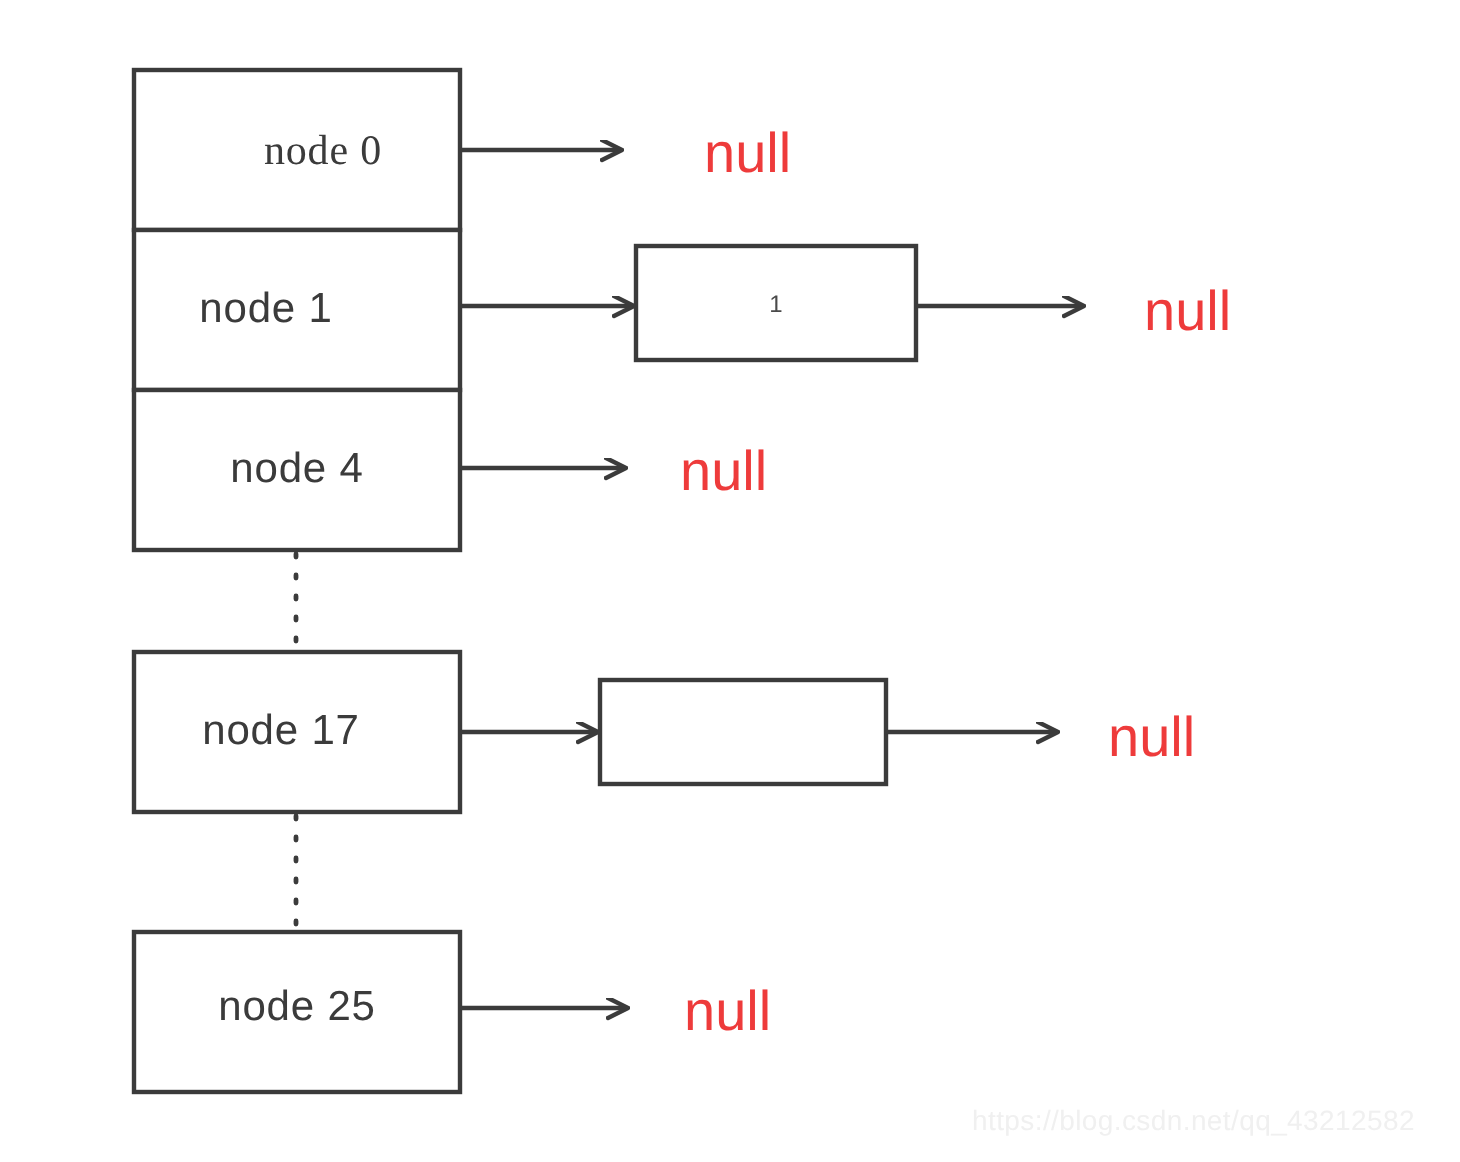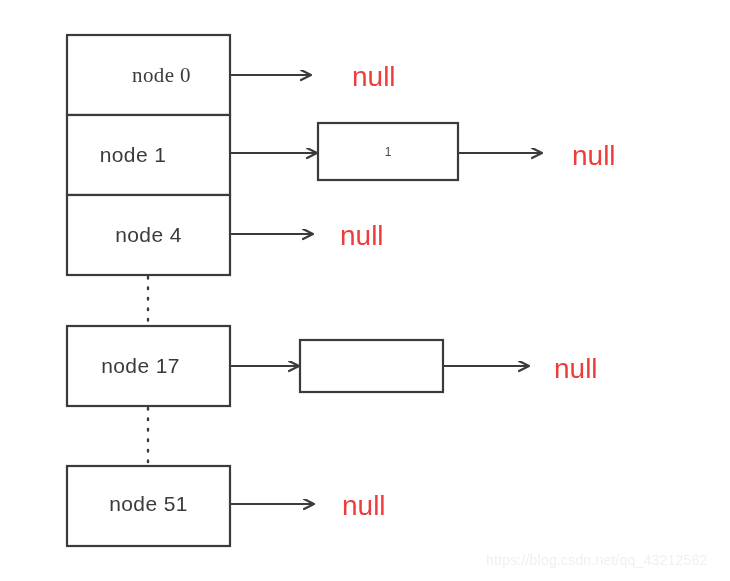--- a/index.html
+++ b/index.html
@@ -101,21 +101,21 @@
     <rect x="300" y="340" width="143" height="52" fill="#ffffff" stroke="#3b3b3b" stroke-width="2.2"></rect>
     <line x1="443" y1="366" x2="528" y2="366" stroke="#3b3b3b" stroke-width="2.2" marker-end="url(#arrowhead)"></line>
 
     <line x1="230" y1="504" x2="313" y2="504" stroke="#3b3b3b" stroke-width="2.2" marker-end="url(#arrowhead)"></line>
   </svg>
 
   <div class="node-label" style="left:67px; top:63px; width:189px;font-family:Liberation Serif, serif;">node 0</div>
   <div class="node-label" style="left:67px; top:143px; width:132px;">node 1</div>
   <div class="node-label" style="left:67px; top:223px; width:163px;">node 4</div>
   <div class="node-label" style="left:67px; top:354px; width:147px;">node 17</div>
-  <div class="node-label" style="left:67px; top:492px; width:163px;">node 51</div>
+  <div class="node-label" style="left:67px; top:492px; width:163px;">node 25</div>
 
   <div class="value-label" style="left:318px; top:145px; width:140px;">1</div>
 
   <div class="null-label" style="left:352px; top:61px;">null</div>
   <div class="null-label" style="left:572px; top:140px;">null</div>
   <div class="null-label" style="left:340px; top:220px;">null</div>
   <div class="null-label" style="left:554px; top:353px;">null</div>
   <div class="null-label" style="left:342px; top:490px;">null</div>
 
   <div class="watermark" style="left:486px; top:552px;">https://blog.csdn.net/qq_43212582</div>

